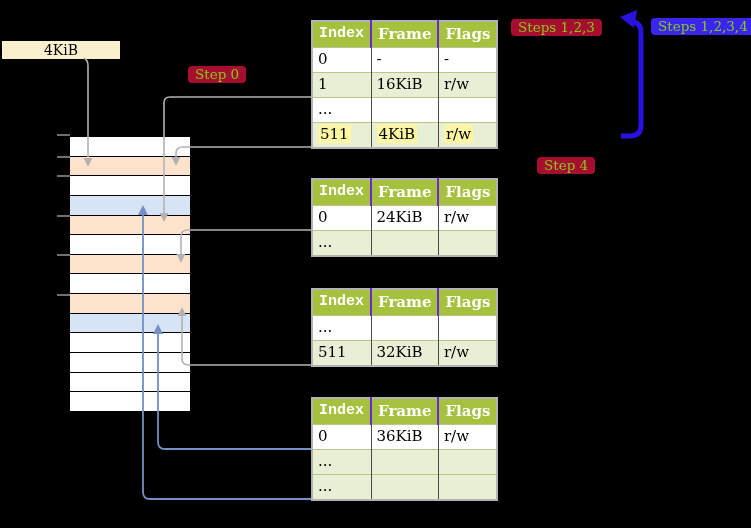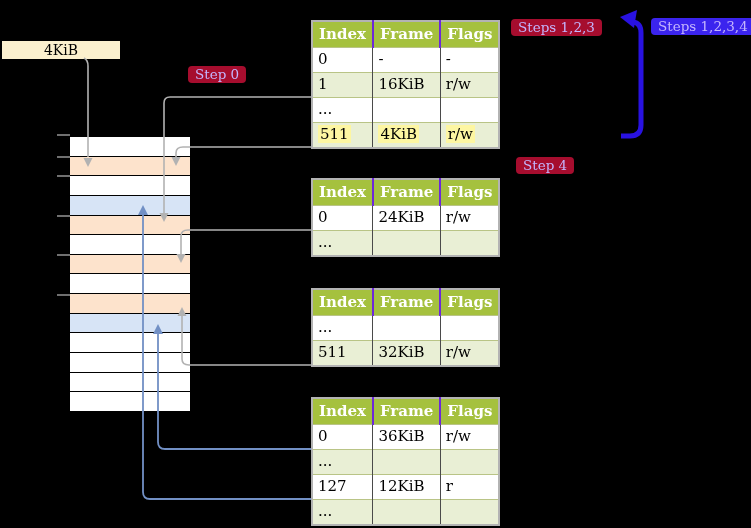--- a/index.html
+++ b/index.html
@@ -10,29 +10,29 @@
   }
   .canvas * { box-sizing:border-box; }
 
   
   .frame-label {
     position:absolute; left:2px; top:41px; width:118px; height:18px;
     background:var(--cream,#fbf0ce); color:#000;
     font-size:14px; line-height:18px; text-align:center;
   }
   .badge {
-    position:absolute; color:#c4b5fd; font-size:13.5px; line-height:17px;
+    position:absolute; color:#84cc16; font-size:13.5px; line-height:17px;
     padding:0 7px; border-radius:4px; white-space:nowrap;
   }
   .badge.red  { background:var(--badge_red,#a60d2e); }
   .badge.blue { background:var(--badge_blue,#3b24ee); }
   .badge-step0     { left:188px; top:42px;margin-top:24px; }
   .badge-steps123  { left:511px; top:19px; }
   .badge-steps1234 { left:651px; top:18px; }
-  .badge-step4     { left:516px; top:157px; }
+  .badge-step4     { left:537px; top:157px; }
 
   
   .memcol {
     position:absolute; left:70px; top:137px; width:120px; height:274px;
     display:flex; flex-direction:column;
   }
   .mrow { flex:1; }
   .mrow + .mrow { border-top:1.4px solid #000; }
   .mrow.white  { background:var(--row_white,#fff); }
   .mrow.orange { background:var(--frame_orange,#fde3cc); }
@@ -42,21 +42,21 @@
   table.ptable {
     position:absolute; left:311px; border-collapse:collapse;
     border:2px solid var(--border_light,#b3b3b3);
     font-size:15px; color:#000; table-layout:fixed;
   }
   .ptable th {
     background:var(--header_green,#a5c13e); color:#fff; font-weight:bold;
     text-align:left; padding:2px 6px 3px; line-height:20px;
     border-left:2px solid #6d28d9;
   }
-  .ptable th:first-child { border-left:none; }
+  .ptable th:first-child { border-left:none;font-family:Liberation Mono, monospace; }
   .ptable td {
     padding:2px 5px 3px; line-height:19px;
     border-left:1px solid var(--border_dark,#4a4a4a);
     border-top:1px solid var(--border_row,#b9c486);
   }
   .ptable td:first-child { border-left:none; }
   .ptable tr.g td { background:var(--row_green,#e9efd5); }
   .ptable tr.w td { background:var(--row_white,#fff); }
   .col-index { width:55px; } .col-frame { width:60px; } .col-flags { width:51px; }
   .t1 { top:20px; } .t2 { top:178px; } .t3 { top:288px; } .t4 { top:397px; }
@@ -236,25 +236,20 @@
       <tr class="w">
         <td>0</td>
         <td>36KiB</td>
         <td>r/w</td>
       </tr>
       <tr class="g">
         <td>...</td>
         <td></td>
         <td></td>
       </tr>
-      <tr class="w">
-        <td>127</td>
-        <td>12KiB</td>
-        <td>r</td>
-      </tr>
       <tr class="g">
         <td>...</td>
         <td></td>
         <td></td>
       </tr>
     </tbody>
   </table>
 
 </div>
 

